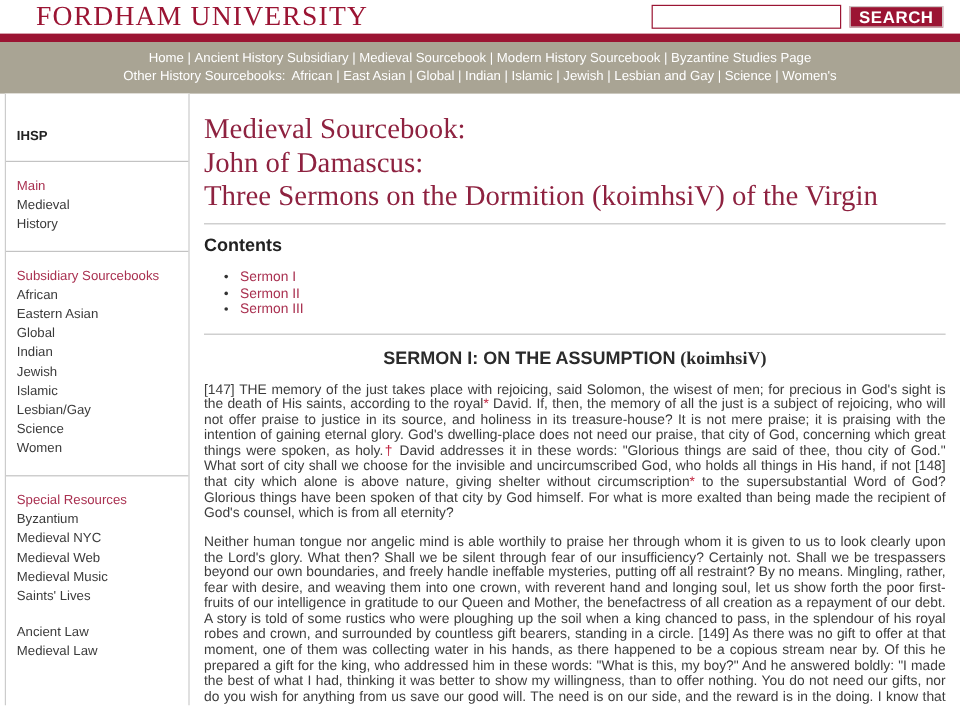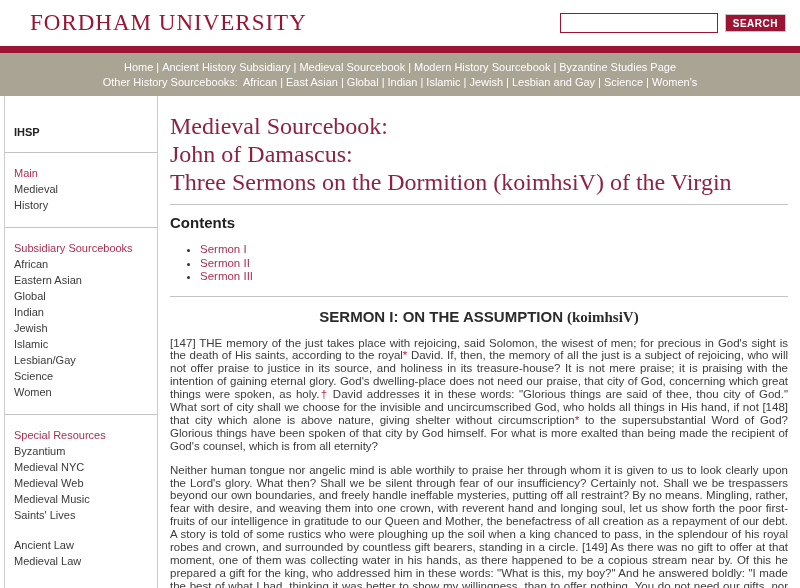--- a/index.html
+++ b/index.html
@@ -2,34 +2,34 @@
 <html style="--maroon: #9B1433; --title_maroon: #8E2240; --nav_bg: #A9A494; --crimson: #A93050; --body_text: #3C3C3C; --marker_red: #C0233E; --divider: #C3C3C3;"><head>
 <meta charset="utf-8">
 <style>
   * { margin:0; padding:0; box-sizing:border-box; }
   html,body { background:#fff; }
   .page {
     position:relative; width:800px; height:588px; overflow:hidden;
     background:#fff; font-family:"Liberation Sans", sans-serif;
   }
   
-  .topbar { height:46px; display:flex; align-items:center; background:#fff;border-radius:19px; }
+  .topbar { height:28px; display:flex; align-items:center; background:#fff;border-radius:19px; }
   .logo {
     margin-left:30px; font-family:"Liberation Serif", serif;
     font-size:23px; letter-spacing:1px; color:var(--maroon);
     white-space:nowrap; cursor:pointer;
   }
   .search-area { margin-left:auto; margin-right:14px; display:flex; align-items:center; }
   .search-input {
     width:158px; height:20px; border:1px solid var(--maroon);
     font-size:11px; padding:0 4px; outline:none; background:#fff;
   }
   .search-btn {
     margin-left:7px; height:18px; background:var(--maroon); color:#fff;
-    border:1px solid #cfc6c6; font-size:10px; font-weight:bold;
+    border:1px solid #cfc6c6; font-size:14px; font-weight:bold;
     letter-spacing:0.5px; padding:0 7px; cursor:pointer;
     font-family:"Liberation Sans", sans-serif;
   }
   .maroon-strip { height:7px; background:var(--maroon); }
   
   .navband {
     height:43px; background:var(--nav_bg); text-align:center;
     padding-top:7px; color:#fff; font-size:11px; line-height:15px;
   }
   .navband a, .nav-link { color:#fff; cursor:pointer;margin-top:20px; }

